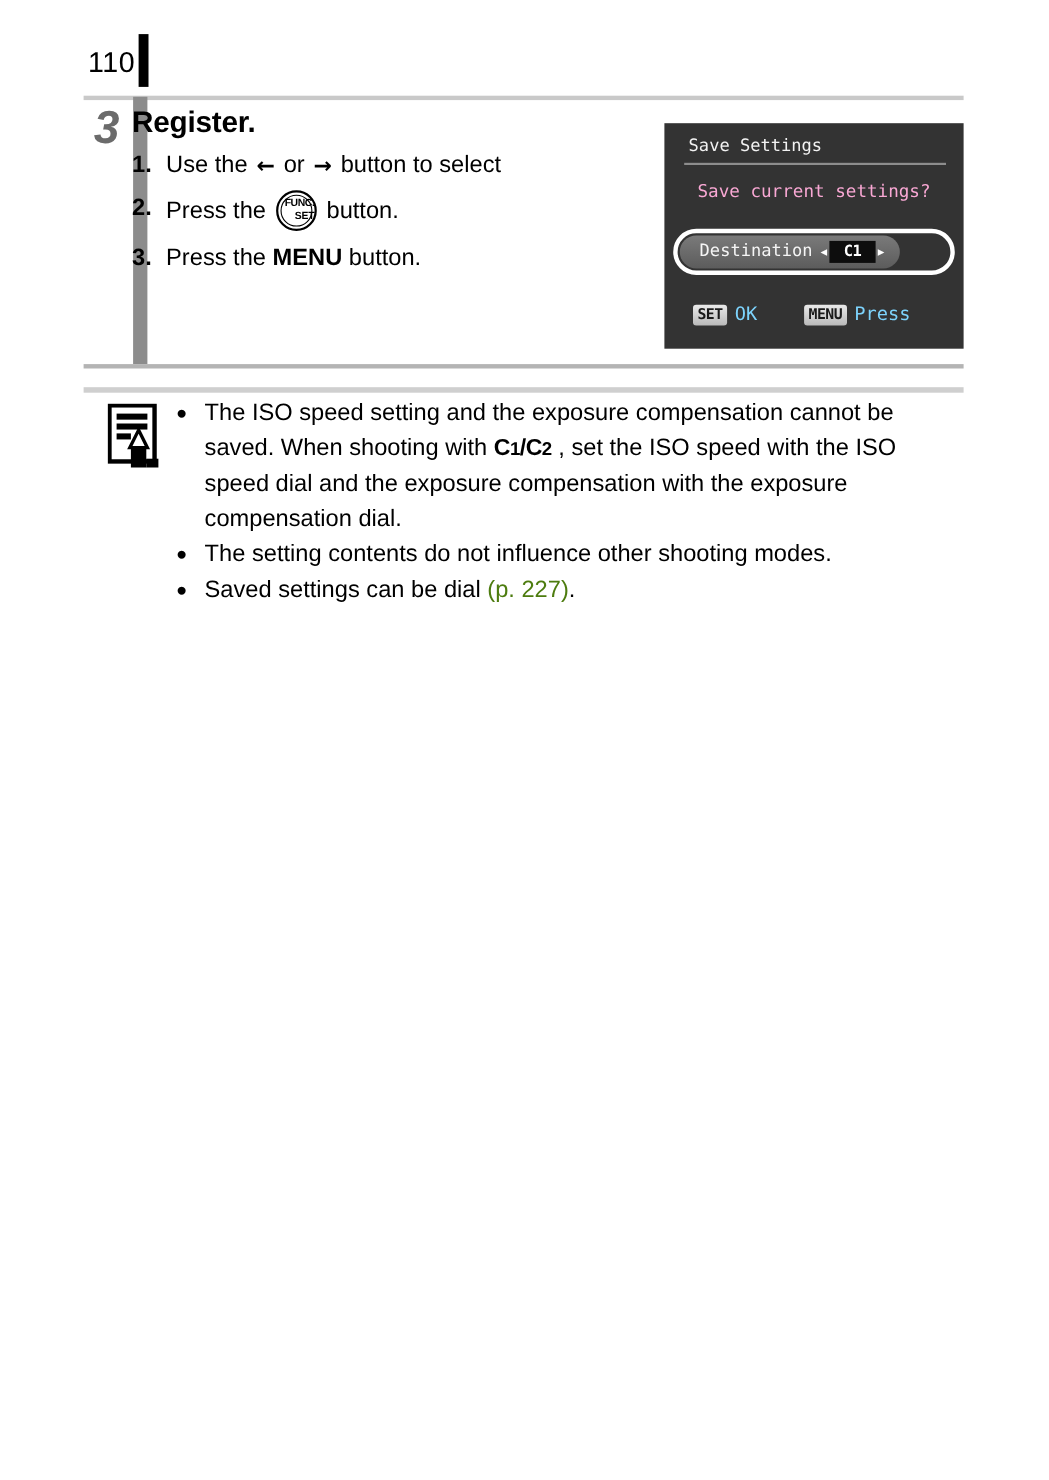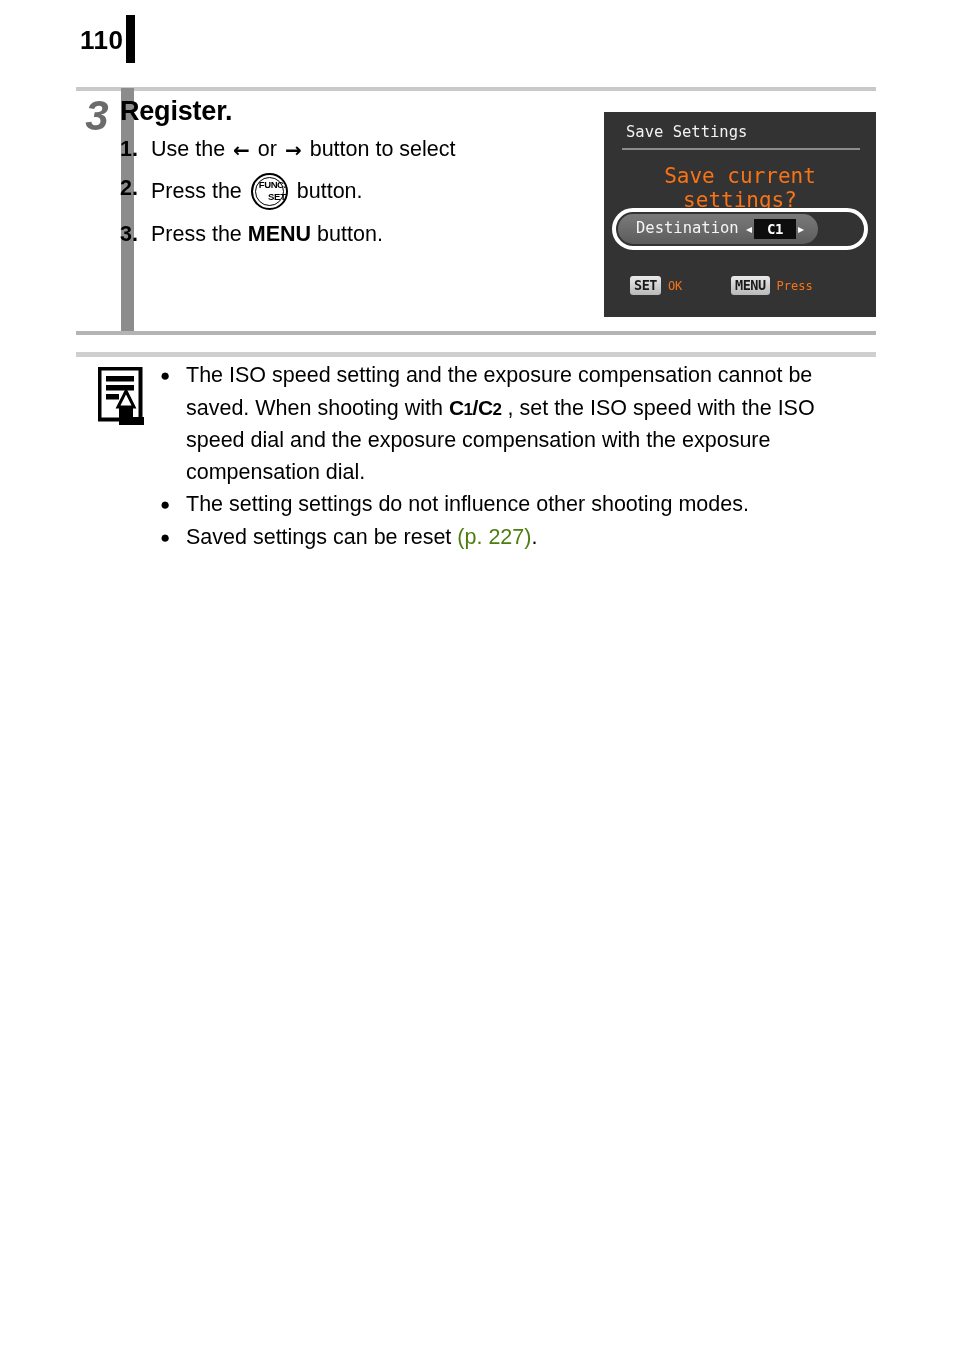--- a/index.html
+++ b/index.html
@@ -12,22 +12,22 @@
     height: 1345px;
     position: relative;
     font-family: "Liberation Sans", sans-serif;
     color: #000000;
     overflow: hidden;
   }
 
   
   .page-header {
     position: absolute;
-    left: 0; top: 0;
-    width: 954px; height: 78px; font-weight: bold;
+    left: 0; top: 16px;
+    width: 954px; height: 78px;
   }
   .page-number {
     position: absolute;
     left: 80px; top: 24px;
     font-size: 26px;
     line-height: 32px;
     letter-spacing: 0.5px;
     color: #000;
   }
   .page-tab-mark {
@@ -201,22 +201,22 @@
     left: 18px; top: 36px;
     width: 238px; height: 2px;
     background: #8d8d8d;
   }
   .lcd-question {
     position: absolute;
     left: 0; top: 52px;
     width: 272px;
     text-align: center;
     font-family: "DejaVu Sans Mono", monospace;
-    font-size: 21px;
-    color: #f97316;
+    font-size: 16px;
+    color: #f9a8d4;
   }
 
   .lcd-row-outline {
     position: absolute;
     left: 8px; top: 96px;
     width: 256px; height: 42px;
     border: 4px solid #ffffff;
     border-radius: 21px;
     box-sizing: border-box;
   }
@@ -278,22 +278,22 @@
     font-family: "DejaVu Sans Mono", monospace;
     font-weight: bold;
     font-size: 13.5px;
     line-height: 17px;
     padding: 1px 4px;
     border-radius: 3px;
     letter-spacing: -0.5px;
   }
   .lcd-keylabel {
     font-family: "DejaVu Sans Mono", monospace;
-    font-size: 12px;
-    color: #f97316;
+    font-size: 17px;
+    color: #7dd3fc;
   }
 
   
   .note-block {
     position: absolute;
     left: 76px; top: 360px;
     width: 806px;
   }
   .note-icon {
     position: absolute;
@@ -418,21 +418,21 @@
     <rect x="35" y="50" width="11" height="8" fill="#000000"></rect>
   </svg>
 
   <ul class="note-list">
 
     <li>
       <span class="dot">●</span><span>The ISO speed setting and the exposure compensation cannot be saved. When shooting with </span><span class="cmode"><span>C</span><span class="cnum">1</span></span><span class="cmode">/</span><span class="cmode"><span>C</span><span class="cnum">2</span></span><span> , set the ISO speed with the ISO speed dial and the exposure compensation with the exposure compensation dial.</span>
     </li>
 
     <li>
-      <span class="dot">●</span><span>The setting settings do not influence other shooting modes.</span>
+      <span class="dot">●</span><span>The setting contents do not influence other shooting modes.</span>
     </li>
 
     <li>
-      <span class="dot">●</span><span>Saved settings can be reset </span><span class="pref">(p. 227)</span><span>.</span>
+      <span class="dot">●</span><span>Saved settings can be dial </span><span class="pref">(p. 227)</span><span>.</span>
     </li>
 
   </ul>
 </div>
 
 </body></html>

